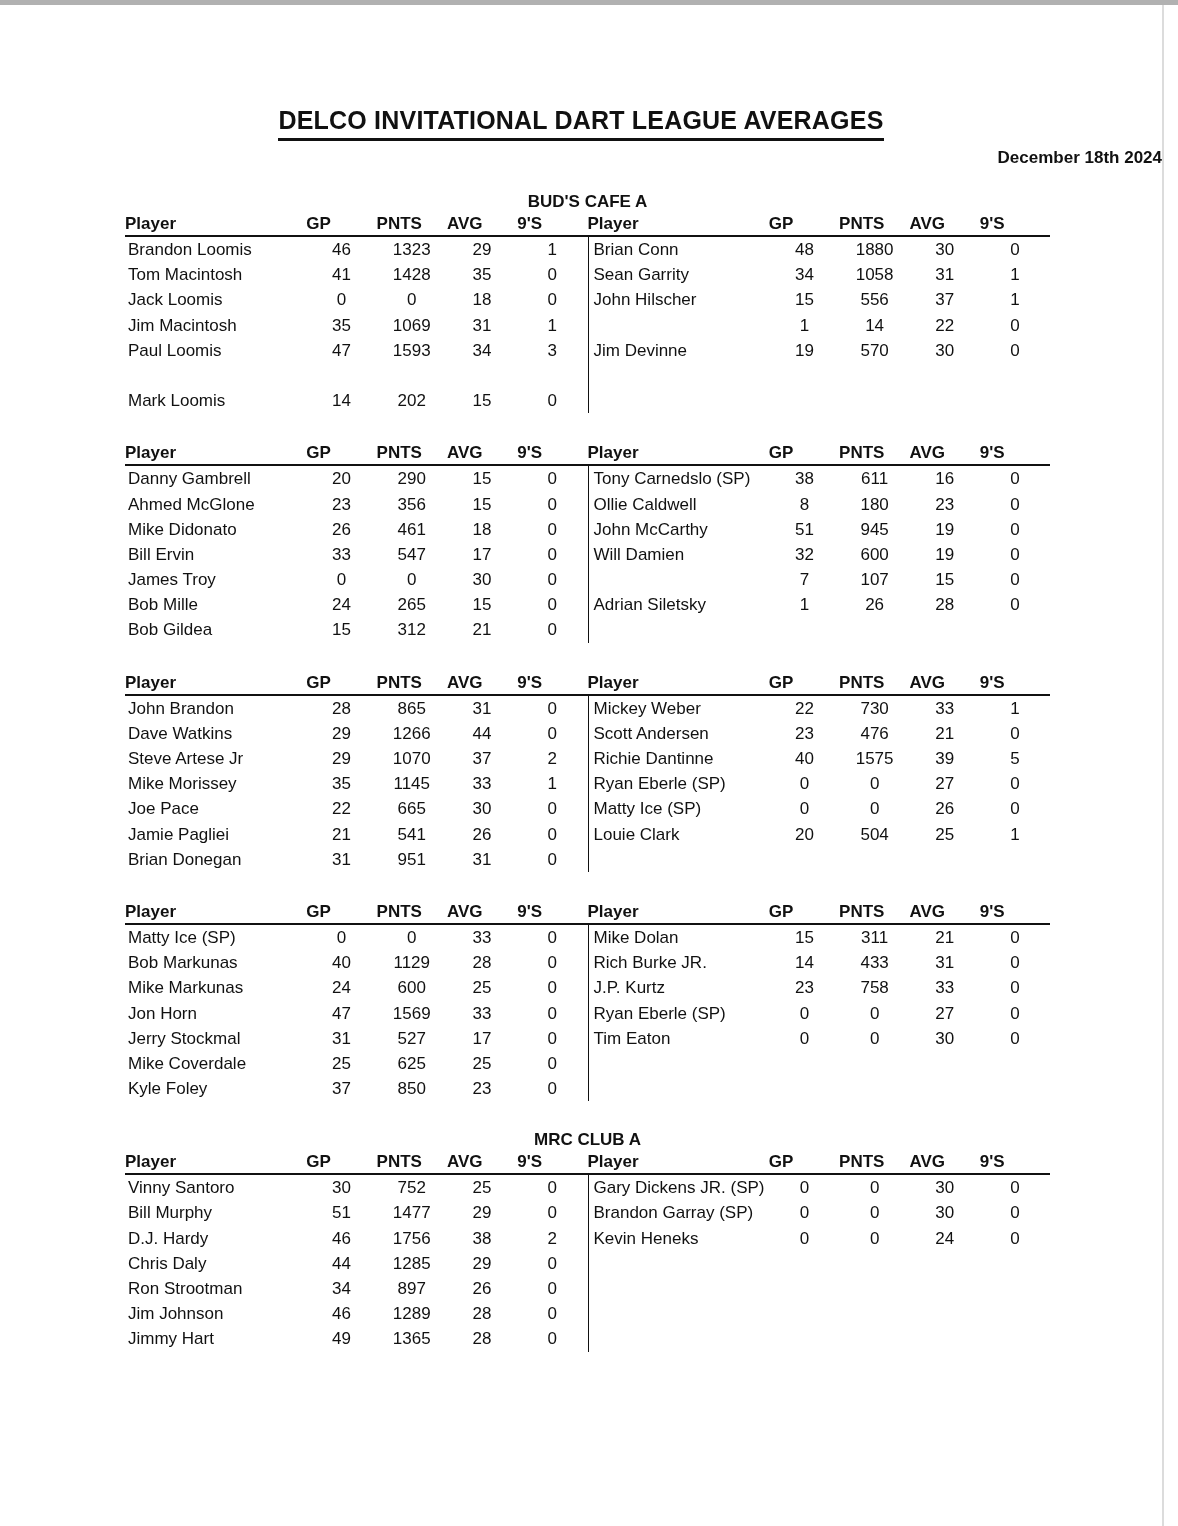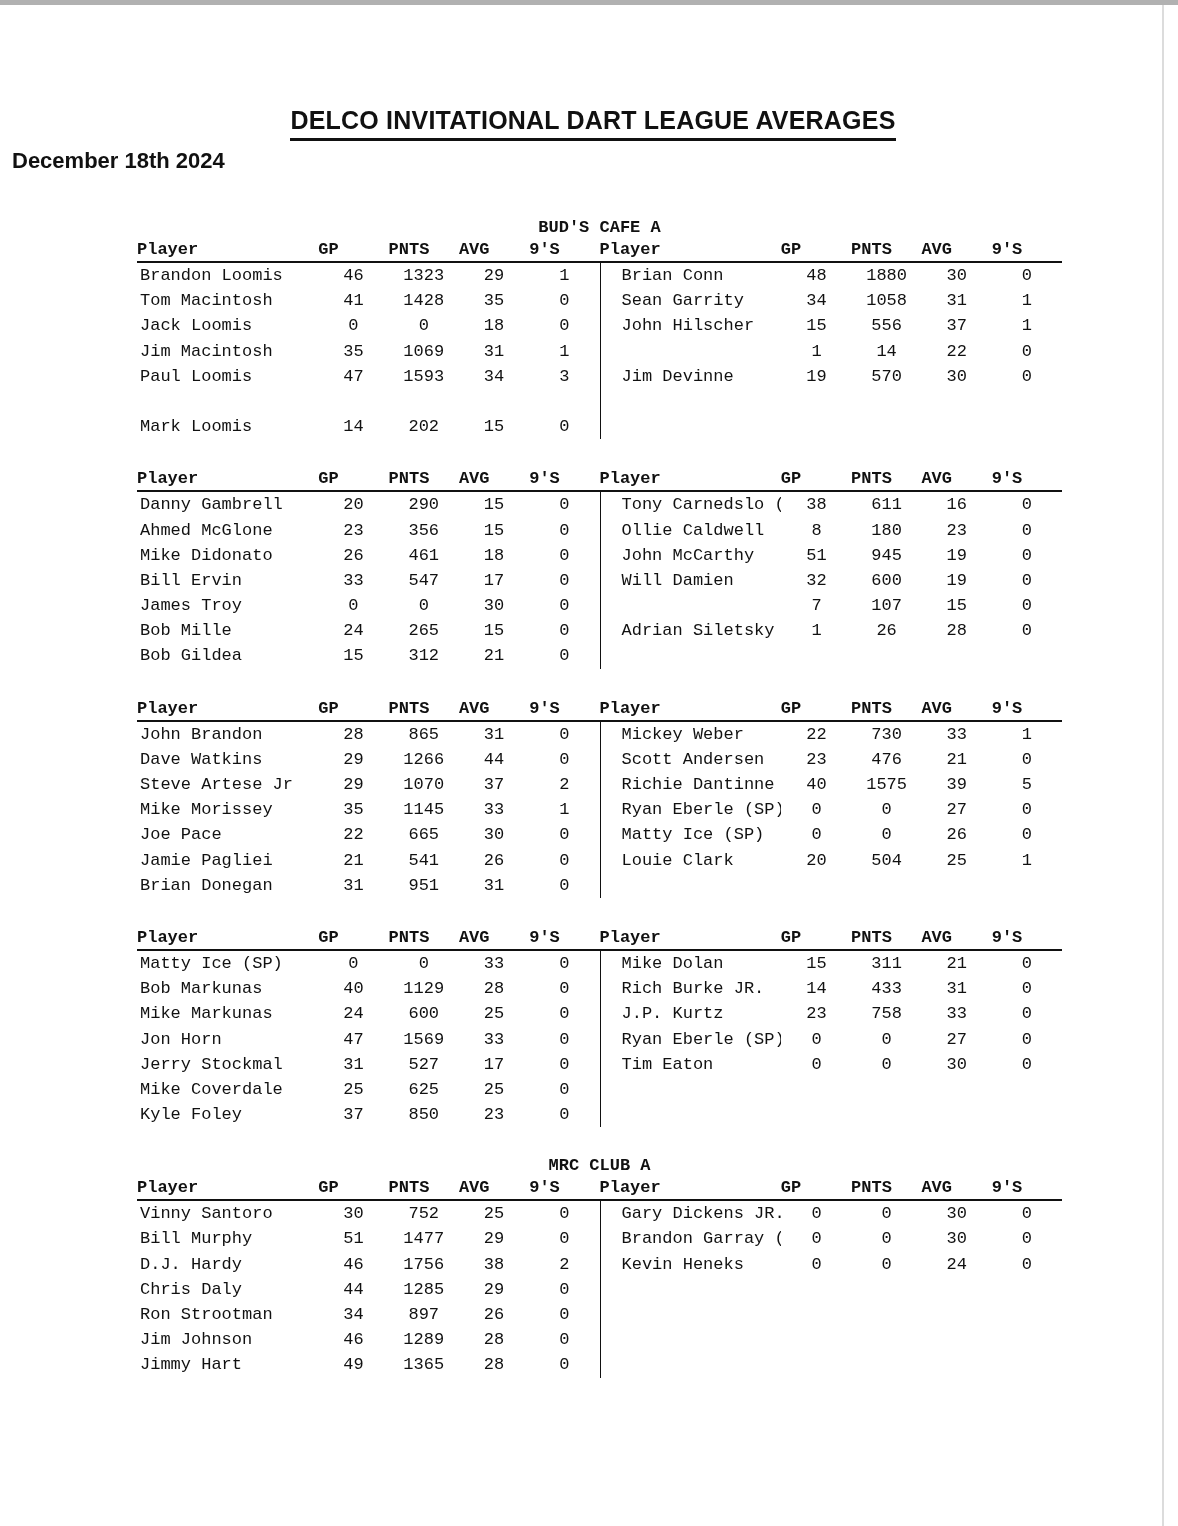--- a/index.html
+++ b/index.html
@@ -3,40 +3,40 @@
 <meta charset="utf-8">
 <style>
   html,body{margin:0;padding:0;}
   body{
     width:1178px;height:1526px;position:relative;background:#ffffff;
     font-family:"Liberation Sans",sans-serif;color:#111;
     -webkit-font-smoothing:antialiased;overflow:hidden;
   }
   .top-strip{position:absolute;top:0;left:0;width:1178px;height:5px;background:#b1b1b1;}
   .page-right-edge{position:absolute;top:5px;right:14px;width:2px;height:1521px;background:#dcdcdc;}
-  .doc{position:absolute;top:5px;left:12px;width:1162px;}
+  .doc{position:absolute;top:5px;left:0;width:1162px;}
   .title-wrap{margin-top:101px;text-align:center;}
   .title-text{
     display:inline-block;font-size:25px;font-weight:bold;letter-spacing:.2px;
     border-bottom:3px solid #111;padding-bottom:3px;
   }
-  .subtitle{margin-top:7px;text-align:left;font-size:22px;font-weight:bold;}
-  .content{width:925px;margin:43px 0 0 125px;font-family:Liberation Mono, monospace;}
+  .subtitle{margin-top:7px;text-align:right;font-size:17px;font-weight:bold;}
+  .content{width:925px;margin:23px 0 0 125px;}
   .section{margin-top:28px;}
   .section:first-child{margin-top:0;}
   .section-title{text-align:center;font-size:17px;font-weight:bold;height:21px;line-height:21px;}
   .tbl-header{display:grid;grid-template-columns:1fr 1fr;border-bottom:2.5px solid #111;}
   .half-header{display:grid;grid-template-columns:39.2% 15.2% 15.2% 15.2% 15.2%;height:23px;line-height:23px;}
   .hcell{font-size:17px;font-weight:bold;text-align:left;white-space:nowrap;}
   .tbl-body{display:grid;grid-template-columns:1fr 1fr;}
   .half-body.right{border-left:1.5px solid #111;}
   .row{display:grid;grid-template-columns:39.2% 15.2% 15.2% 15.2% 15.2%;height:25.2px;line-height:25.2px;}
   .cell{font-size:17px;white-space:nowrap;overflow:hidden;}
   .cell.player{text-align:left;padding-left:3px;}
-  .half-body.right .cell.player{padding-left:21px;}
+  .half-body.right .cell.player{padding-left:5px;}
   .cell.num{text-align:center;}
 </style>
 </head>
 <body>
 
 <div class="top-strip"></div>
 <div class="page-right-edge"></div>
 
 <div class="doc">
   <div class="title-wrap">

